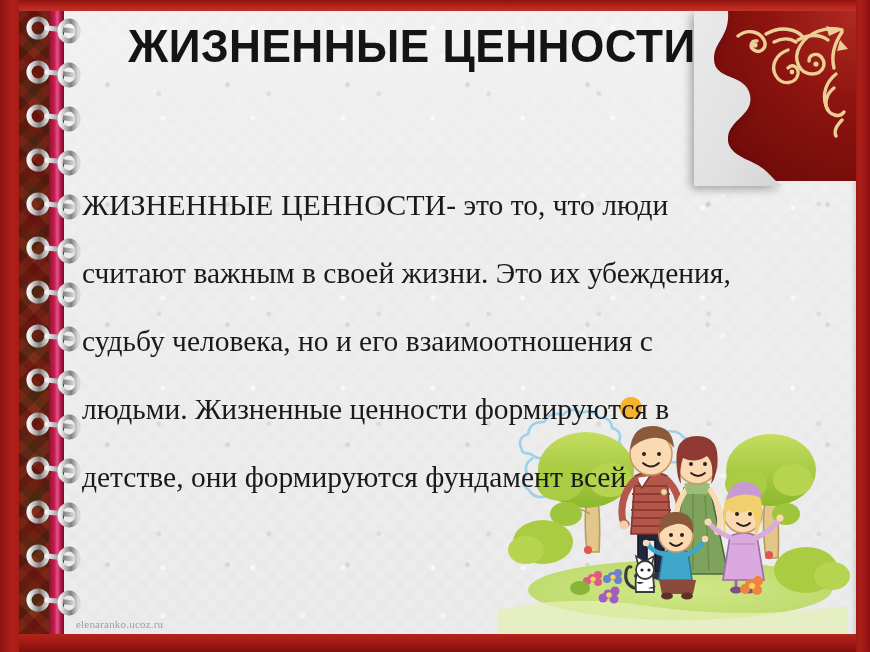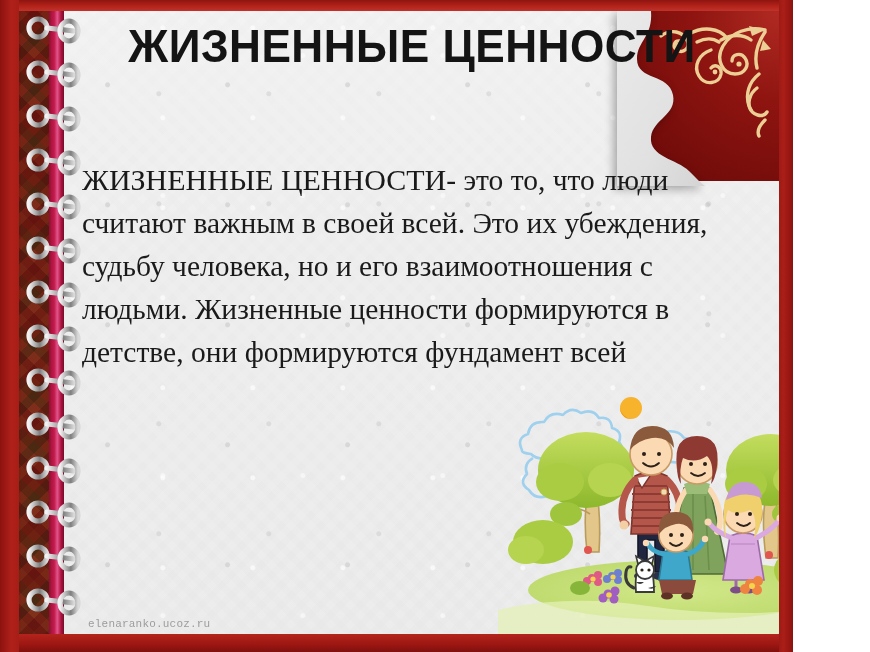--- a/index.html
+++ b/index.html
@@ -5,21 +5,21 @@
 <style>
   html,body{margin:0;padding:0;background:#ffffff;}
   body{
     font-family:"Liberation Serif", serif;
     -webkit-font-smoothing:antialiased;
   }
 
   
   .slide{
     position:relative;
-    width:793px;
+    width:870px;
     height:652px;
     overflow:hidden;
     background:#ffffff;
   }
 
   
   .frame-top{
     position:absolute; left:0; top:0; width:870px; height:11px;
     background:linear-gradient(180deg,#8d1410 0%,#ae1f17 45%,#c0322a 100%);
     z-index:40;
@@ -143,37 +143,37 @@
     z-index:20;
     font-family:"Liberation Serif", serif;
     font-size:29.5px;
     line-height:43px;
     color:#1a1a1a;
   }
   .body-text .lead{
     font-size:30px;
   }
   .body-text p{margin:0;}
-  .body-text .ln{display:block; white-space:nowrap;}
+  .body-text .ln{display:block; white-space:nowrap;margin-top:25px;}
   .body-text .ln.indent{padding-left:10px;}
 
   
   .illus{
     position:absolute;
     left:488px; top:392px;
     width:372px; height:242px;
     z-index:18;
   }
 
   
   .watermark{
     position:absolute;
-    left:88px; bottom:22px;
+    left:76px; bottom:22px;
     z-index:35;
-    font-family:Liberation Mono, monospace;
+    font-family:Liberation Serif, serif;
     font-size:11px;
     color:#8f8f8f;
     letter-spacing:.2px;
     opacity:.85;
   }
 </style>
 </head>
 <body>
 
 <div class="slide">
@@ -314,21 +314,21 @@
         </g>
       </g>
     </svg>
   </div>
 
   <div class="title">ЖИЗНЕННЫЕ ЦЕННОСТИ</div>
 
   <div class="body-text">
     <p>
       <span class="ln"><span class="lead">ЖИЗНЕННЫЕ ЦЕННОСТИ</span><span>- это то, что люди</span></span>
-      <span class="ln">считают важным в своей всей. Это их убеждения,</span>
+      <span class="ln">считают важным в своей жизни. Это их убеждения,</span>
       <span class="ln">судьбу человека, но и его взаимоотношения с</span>
       <span class="ln">людьми. Жизненные ценности формируются в</span>
       <span class="ln">детстве, они формируются фундамент всей</span>
     </p>
   </div>
 
   <svg class="illus" viewBox="0 0 372 242">
     <defs>
       <radialGradient id="lawn" cx="50%" cy="50%" r="60%">
         <stop offset="0%" stop-color="#d2e88a"></stop>

